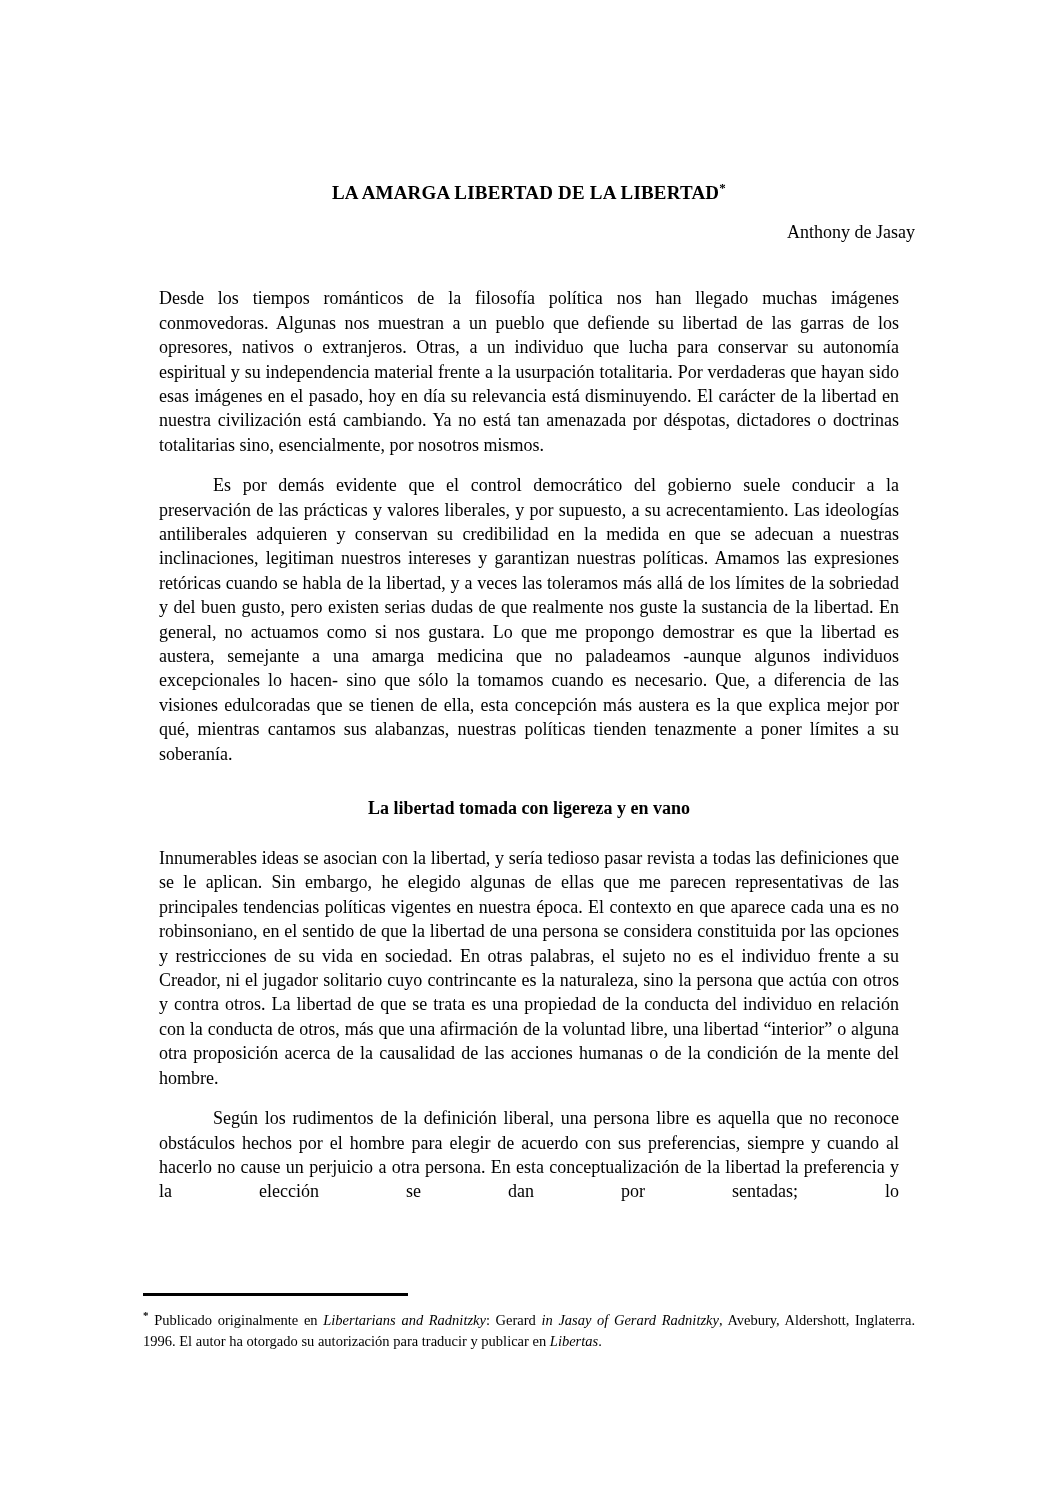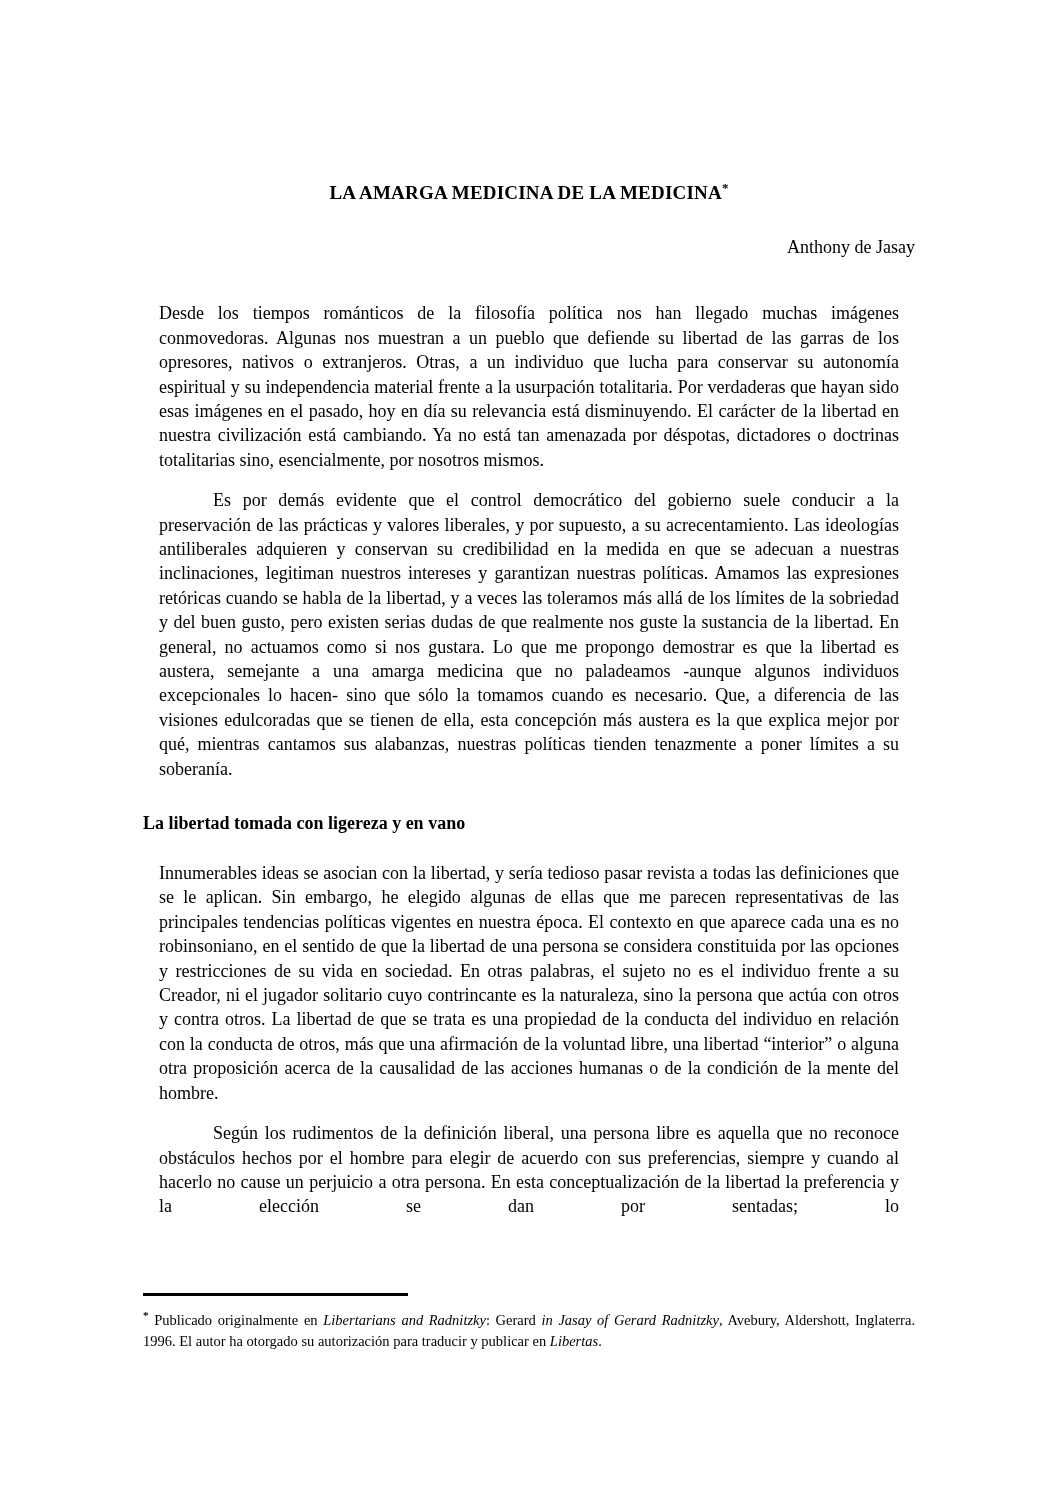--- a/index.html
+++ b/index.html
@@ -28,21 +28,21 @@
     font-size: 19px;
     font-weight: bold;
     letter-spacing: 0.2px;
     line-height: 24px;
   }
   .title sup {
     font-size: 13px;
     font-weight: bold;
   }
   .author {
-    margin-top: 30px;
+    margin-top: 15px;
     text-align: right;
     font-size: 18px;
     line-height: 24px;
   }
   .body-text {
     margin-top: 42px;
   }
   .body-text p {
     margin: 16px;
     font-size: 18px;
@@ -50,20 +50,21 @@
     text-align: justify;
   }
   .body-text p.indent {
     text-indent: 54px;
   }
   .body-text p.continued {
     text-align-last: justify;
   }
   .section-heading {
     margin: 30px 0 26px 0;
+    text-align: center;
     font-size: 18px;
     font-weight: bold;
     line-height: 24px;
   }
   .footnote-block {
     position: absolute;
     left: 143px;
     top: 1293px;
     width: 772px;
   }
@@ -86,21 +87,21 @@
     font-style: italic;
   }
 </style>
 </head>
 <body>
 
 <div class="page">
 
   <div class="content">
 
-    <h1 class="title"><span>LA AMARGA MEDICINA DE LA MEDICINA</span><sup>*</sup></h1>
+    <h1 class="title"><span>LA AMARGA LIBERTAD DE LA LIBERTAD</span><sup>*</sup></h1>
 
     <div class="author">Anthony de Jasay</div>
 
     <div class="body-text">
 
       <p>Desde los tiempos románticos de la filosofía política nos han llegado muchas imágenes conmovedoras. Algunas nos muestran a un pueblo que defiende su libertad de las garras de los opresores, nativos o extranjeros. Otras, a un individuo que lucha para conservar su autonomía espiritual y su independencia material frente a la usurpación totalitaria. Por verdaderas que hayan sido esas imágenes en el pasado, hoy en día su relevancia está disminuyendo. El carácter de la libertad en nuestra civilización está cambiando. Ya no está tan amenazada por déspotas, dictadores o doctrinas totalitarias sino, esencialmente, por nosotros mismos.</p>
 
       <p class="indent">Es por demás evidente que el control democrático del gobierno suele conducir a la preservación de las prácticas y valores liberales, y por supuesto, a su acrecentamiento. Las ideologías antiliberales adquieren y conservan su credibilidad en la medida en que se adecuan a nuestras inclinaciones, legitiman nuestros intereses y garantizan nuestras políticas. Amamos las expresiones retóricas cuando se habla de la libertad, y a veces las toleramos más allá de los límites de la sobriedad y del buen gusto, pero existen serias dudas de que realmente nos guste la sustancia de la libertad. En general, no actuamos como si nos gustara. Lo que me propongo demostrar es que la libertad es austera, semejante a una amarga medicina que no paladeamos -aunque algunos individuos excepcionales lo hacen- sino que sólo la tomamos cuando es necesario. Que, a diferencia de las visiones edulcoradas que se tienen de ella, esta concepción más austera es la que explica mejor por qué, mientras cantamos sus alabanzas, nuestras políticas tienden tenazmente a poner límites a su soberanía.</p>
 
       <h2 class="section-heading">La libertad tomada con ligereza y en vano</h2>

